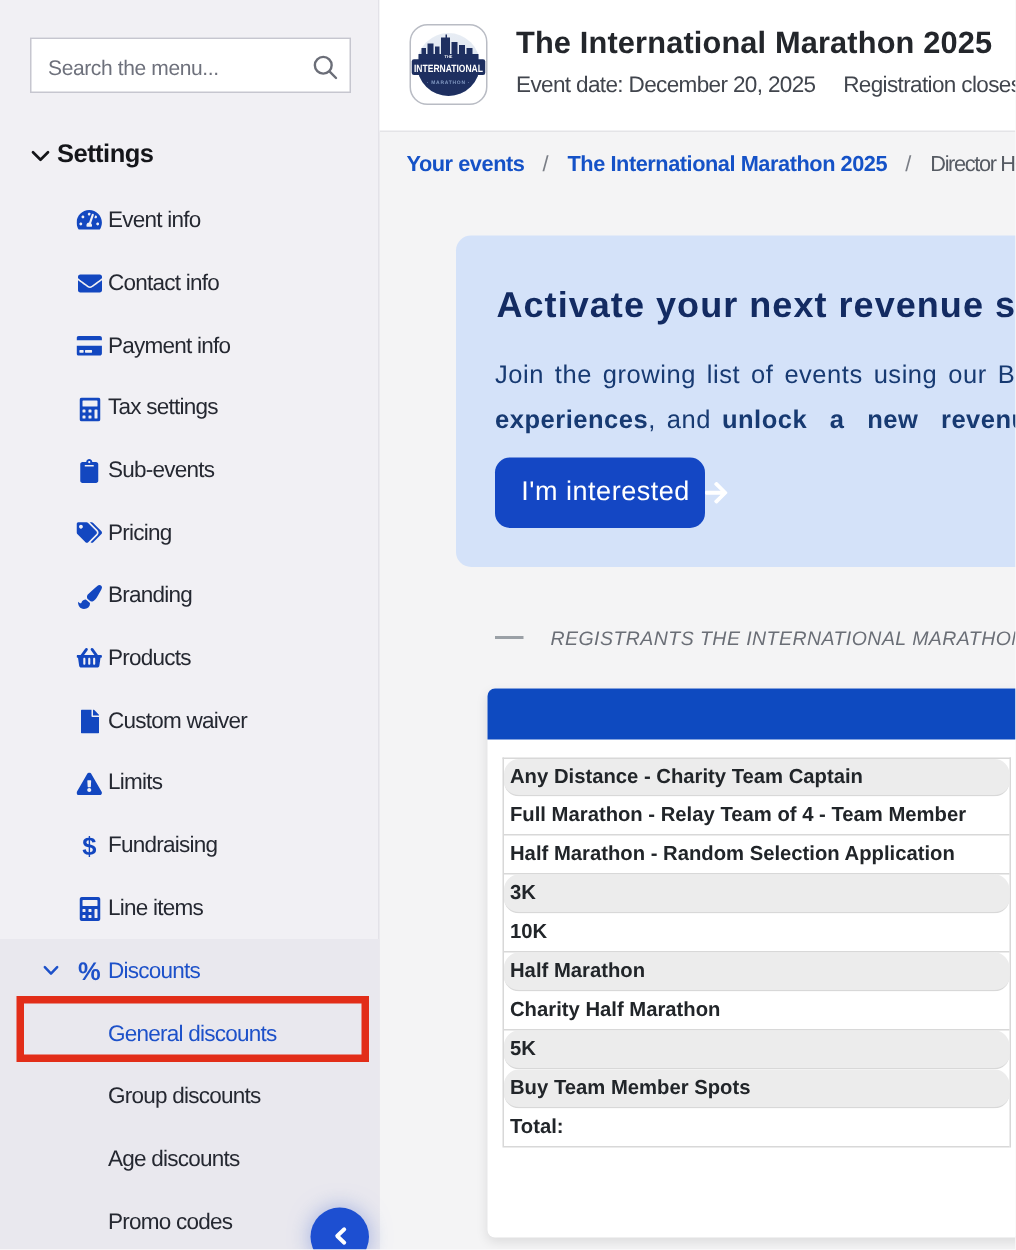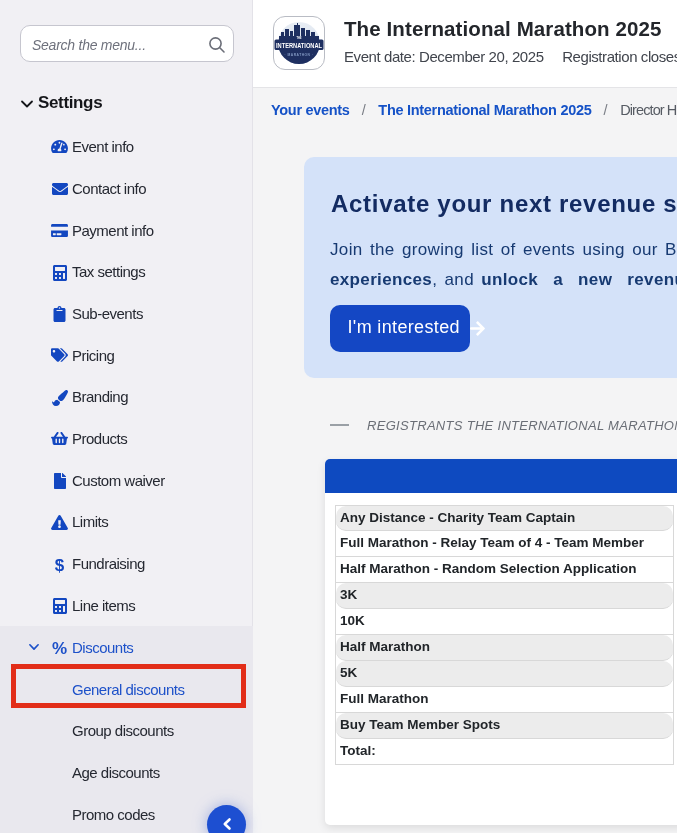--- a/index.html
+++ b/index.html
@@ -1,21 +1,21 @@
 <!DOCTYPE html>
 <html><head>
 <meta charset="utf-8">
 <style>
 * { margin:0; padding:0; box-sizing:border-box; }
 html,body { width:677px; height:833px; overflow:hidden; font-family:"Liberation Sans", sans-serif; }
 #stage { position:relative; width:677px; height:833px; overflow:hidden; background:#f4f4f5; }
 
 #sidebar { position:absolute; left:0; top:0; width:253px; height:833px; background:#f1f0f4; border-right:1px solid #e3e2e8; }
 #darkblock { position:absolute; left:0; top:626px; width:253px; height:207px; background:#e9e8ee; }
-#search { position:absolute; left:20px; top:25px; width:214px; height:37px; background:#fff; border:1px solid #c6c6cf; border-radius:10px;font-style:italic; }
+#search { position:absolute; left:20px; top:25px; width:214px; height:37px; background:#fff; border:1px solid #c6c6cf; border-radius:0; }
 #search .ph { position:absolute; left:11px; top:11px; font-size:14px; letter-spacing:-0.25px; color:#6e717c; }
 #search svg { position:absolute; right:7px; top:10px; }
 .sethead { position:absolute; left:38px; top:93px; font-size:17px; font-weight:bold; letter-spacing:-0.35px; color:#15161a; }
 .setchev { position:absolute; left:19px; top:96px; }
 .mitem { position:absolute; left:72px; font-size:15px; letter-spacing:-0.5px; color:#252831; white-space:nowrap; }
 .micon { position:absolute; left:51px; width:17px; text-align:center; }
 .blue { color:#1d51c9 !important; }
 #redbox { position:absolute; left:11px; top:664px; width:235px; height:44px; border:5px solid #e22d18; }
 #collapse { position:absolute; left:207px; top:804.5px; width:39px; height:39px; border-radius:50%; background:#1d4fd1; box-shadow:0 0 14px rgba(110,135,215,0.6); }
 #collapse svg { position:absolute; left:15px; top:12.5px; }
@@ -184,19 +184,19 @@
     <div id="cardhead">
         <span class="t">Registrations</span>
       </div>
     <div id="rows">
       <div class="row g">Any Distance - Charity Team Captain</div>
       <div class="row">Full Marathon - Relay Team of 4 - Team Member</div>
       <div class="row">Half Marathon - Random Selection Application</div>
       <div class="row g">3K</div>
       <div class="row">10K</div>
       <div class="row g">Half Marathon</div>
+      <div class="row">Charity Half Marathon</div>
       <div class="row g">5K</div>
-      <div class="row">Full Marathon</div>
       <div class="row g">Buy Team Member Spots</div>
       <div class="row">Total:</div>
     </div>
   </div>
 </div>
 
 </body></html>

